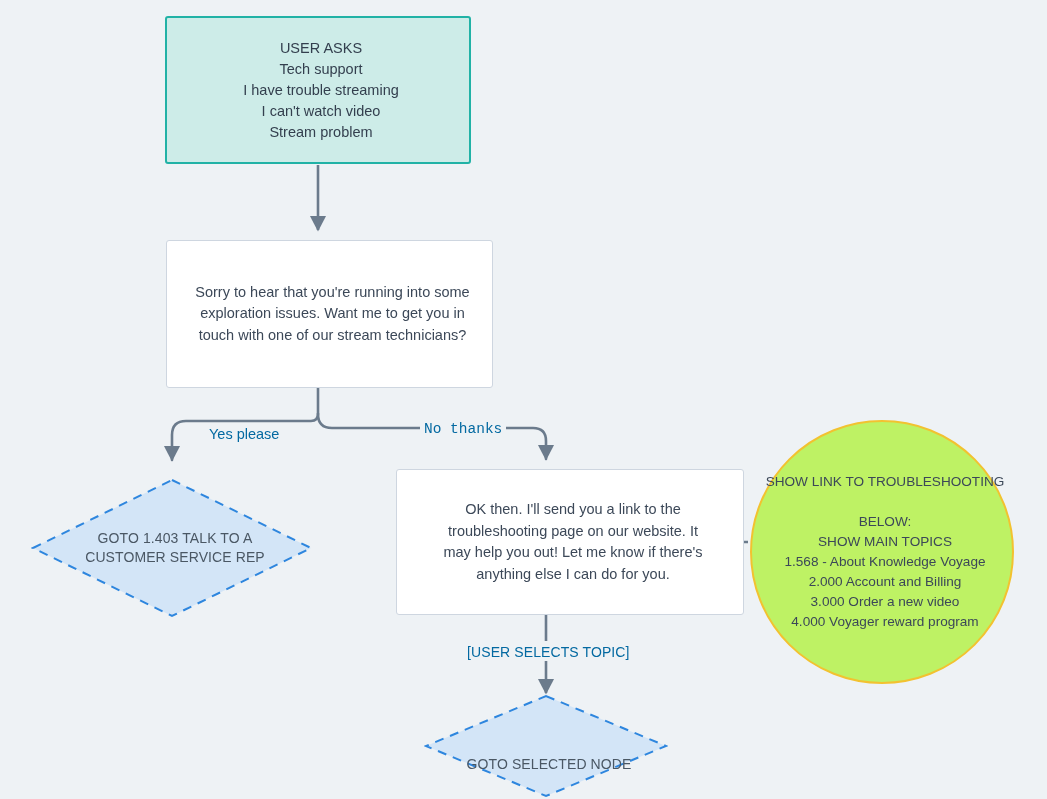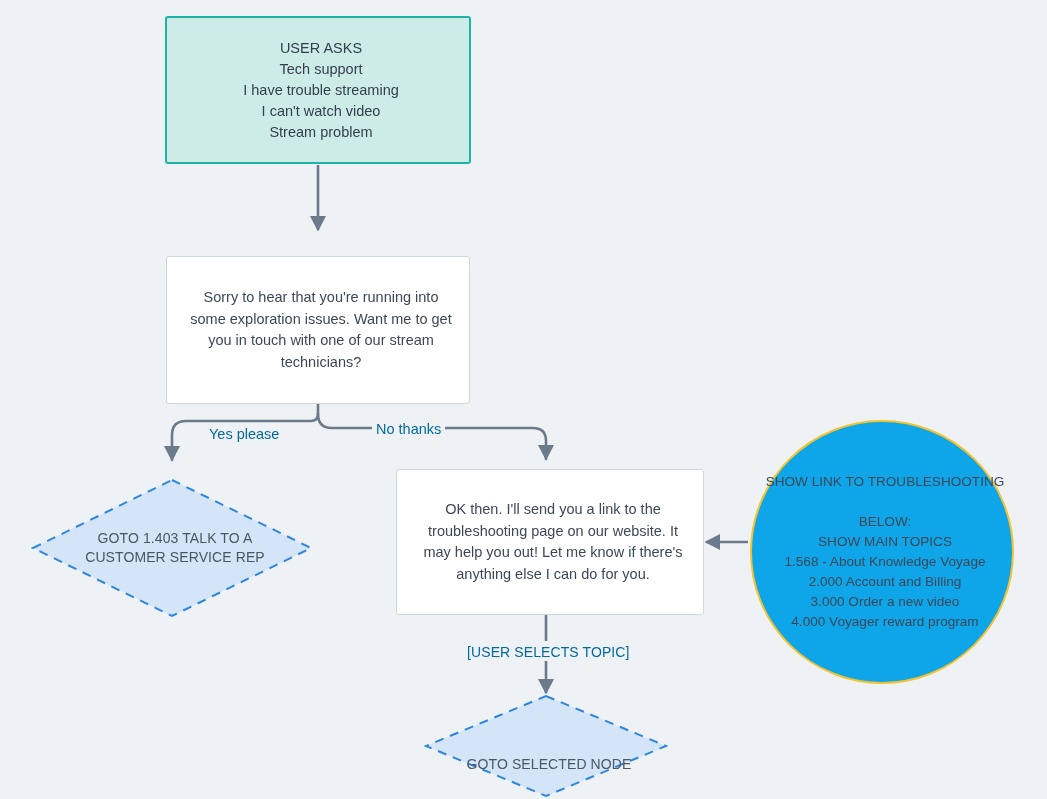--- a/index.html
+++ b/index.html
@@ -81,21 +81,21 @@
     z-index: 2;
     font-size: 14px;
     line-height: 19px;
     color: #4a5764;
     padding: 0 6px;
     letter-spacing: 0.1px;
   }
 
   
   .node-action {
-    background: #0ea5e9;
+    background: #bef264;
     border: 2px solid #f2c230;
     border-radius: 50%;
   }
   .node-action .node-text {
     font-size: 13.6px;
     line-height: 20px;
     color: #3c4858;
     padding: 0 6px;
   }
 
@@ -147,32 +147,32 @@
   <div class="node node-intent" style="left:165px; top:16px; width:306px; height:148px;">
     <div class="node-text">
       <div>USER ASKS</div>
       <div>Tech support</div>
       <div>I have trouble streaming</div>
       <div>I can't watch video</div>
       <div>Stream problem</div>
     </div>
   </div>
 
-  <div class="node node-message" style="left:166px; top:256px; width:304px; height:148px;">
+  <div class="node node-message" style="left:166px; top:240px; width:327px; height:148px;">
     <div class="node-text" style="max-width:278px;">Sorry to hear that you're running into some exploration issues. Want me to get you in touch with one of our stream technicians?</div>
   </div>
 
   <div class="node node-goto" style="left:31px; top:478px; width:282px; height:140px;">
     <svg class="diamond-shape" viewBox="0 0 282 140" preserveAspectRatio="none">
       <polygon points="141,2 280,70 141,138 2,70" fill="#d3e5f7" stroke="#2e86de" stroke-width="2" stroke-dasharray="9 7"></polygon>
     </svg>
     <div class="node-text" style="max-width:230px;">GOTO 1.403 TALK TO A CUSTOMER SERVICE REP</div>
   </div>
 
-  <div class="node node-message" style="left:396px; top:469px; width:308px; height:146px;">
+  <div class="node node-message" style="left:396px; top:469px; width:348px; height:146px;">
     <div class="node-text" style="max-width:280px;">OK then. I'll send you a link to the troubleshooting page on our website. It may help you out! Let me know if there's anything else I can do for you.</div>
   </div>
 
   <div class="node node-goto" style="left:424px; top:694px; width:244px; height:104px;">
     <svg class="diamond-shape" viewBox="0 0 244 104" preserveAspectRatio="none">
       <polygon points="122,2 242,52 122,102 2,52" fill="#d3e5f7" stroke="#2e86de" stroke-width="2" stroke-dasharray="9 7"></polygon>
     </svg>
     <div class="node-text" style="max-width:200px;margin-top:36px;">GOTO SELECTED NODE</div>
   </div>
 
@@ -184,17 +184,17 @@
       <div>SHOW MAIN TOPICS</div>
       <div>1.568 - About Knowledge Voyage</div>
       <div>2.000 Account and Billing</div>
       <div>3.000 Order a new video</div>
       <div>4.000 Voyager reward program</div>
     </div>
   </div>
 
   <div class="edge-label" style="left:205px; top:425px;">Yes please</div>
 
-  <div class="edge-label" style="left:372px; top:420px;">No thanks</div>
+  <div class="edge-label" style="left:420px; top:420px;font-family:Liberation Mono, monospace;">No thanks</div>
 
   <div class="edge-label caps" style="left:463px; top:643px;">[USER SELECTS TOPIC]</div>
 
 </div>
 
 </body></html>

